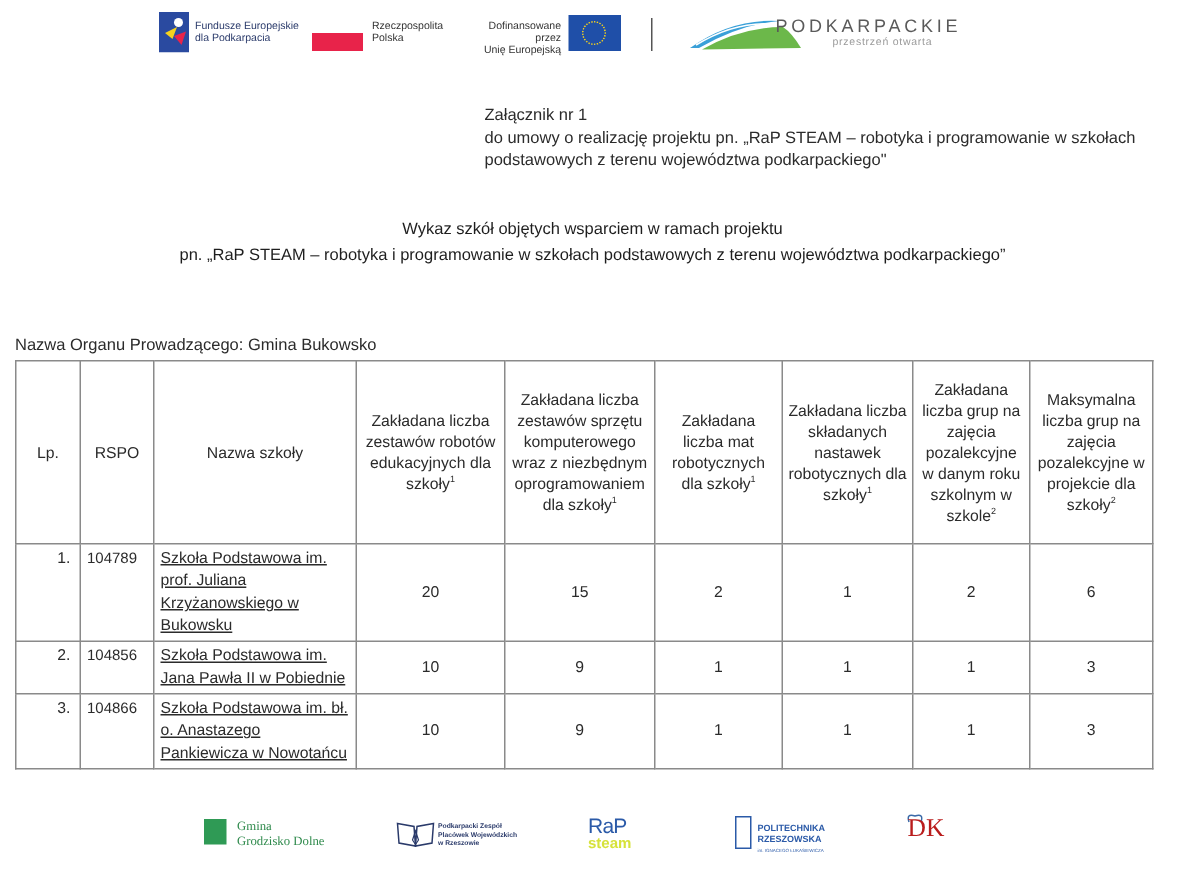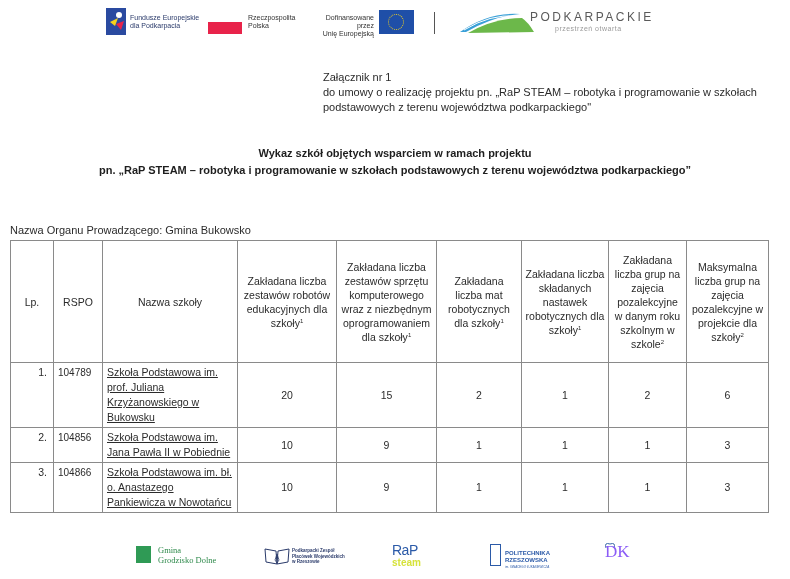--- a/index.html
+++ b/index.html
@@ -10,28 +10,28 @@
   .logo-bar { position: absolute; top: 0; left: 0; width: 790px; height: 45px; }
   .fe-logo { position: absolute; left: 106px; top: 8px; width: 20px; height: 27px; }
   .fe-text { position: absolute; left: 130px; top: 14px; font-size: 7px; line-height: 8px; color: #2a3a6a; }
   .rp-flag { position: absolute; left: 208px; top: 22px; width: 34px; height: 12px; background: #e8234a; }
   .rp-text { position: absolute; left: 248px; top: 14px; font-size: 7px; line-height: 8px; color: #333; }
   .eu-text { position: absolute; left: 308px; top: 14px; font-size: 7px; line-height: 8px; color: #333; text-align: right; width: 66px; }
   .eu-flag { position: absolute; left: 379px; top: 10px; width: 35px; height: 24px; background: #1f4fa8; }
   .eu-stars { position: absolute; left: 9px; top: 4px; width: 16px; height: 16px; border-radius: 50%; border: 1.5px dotted #f6d21c; }
   .logo-divider { position: absolute; left: 434px; top: 12px; width: 1px; height: 22px; background: #555; }
   .pk-swoosh { position: absolute; left: 458px; top: 8px; width: 80px; height: 26px; }
-  .pk-name { position: absolute; left: 530px; top: 10px; font-size: 12px; letter-spacing: 2.5px; color: #5a5a5a; }
+  .pk-name { position: absolute; left: 517px; top: 10px; font-size: 12px; letter-spacing: 2.5px; color: #5a5a5a; }
   .pk-tag { position: absolute; left: 555px; top: 25px; font-size: 7px; color: #9a9a9a; letter-spacing: 0.5px; }
 
   
   .attachment { position: absolute; left: 323px; top: 70px; font-size: 11px; line-height: 15px; color: #2b2b2b; }
 
   
-  .doc-title { position: absolute; left: 0; width: 790px; text-align: center; font-weight: bold; font-size: 11px; color: #1e1e1e; }
+  .doc-title { position: absolute; left: 0; width: 790px; text-align: center; font-weight: normal; font-size: 11px; color: #1e1e1e; }
   .t1 { top: 147px; }
   .t2 { top: 164px; }
 
   .organ { position: absolute; left: 10px; top: 224px; font-size: 11px; color: #2b2b2b; }
 
   
   table.schools { position: absolute; left: 10px; top: 240px; width: 758px; border-collapse: collapse; table-layout: fixed; font-size: 10.5px; }
   table.schools th, table.schools td { border: 1px solid #8a8a8a; text-align: center; vertical-align: middle; color: #2b2b2b; font-weight: normal; }
   table.schools th { height: 122px; line-height: 14px; padding: 2px 3px; }
   table.schools td { padding: 2px 4px; line-height: 15px; }
@@ -47,21 +47,21 @@
   .footer { position: absolute; top: 538px; left: 0; width: 790px; height: 38px; }
   .gmina-icon { position: absolute; left: 136px; top: 8px; width: 15px; height: 17px; background: #2f9a55; }
   .gmina-text { position: absolute; left: 158px; top: 7px; font-family: "Liberation Serif", serif; font-size: 8.5px; line-height: 10px; color: #2f8a4c; }
   .pzp-icon { position: absolute; left: 264px; top: 8px; width: 26px; height: 20px; }
   .pzp-text { position: absolute; left: 292px; top: 10px; font-size: 4.5px; line-height: 5.5px; color: #2a3a6a; font-weight: bold; }
   .rap-logo { position: absolute; left: 392px; top: 6px; font-weight: normal; font-size: 14px; color: #2b5aa8; line-height: 13px; letter-spacing: -0.5px; }
   .rap-sub { position: absolute; left: 392px; top: 20px; font-weight: bold; font-size: 10px; color: #d6e23a; line-height: 10px; }
   .prz-icon { position: absolute; left: 490px; top: 6px; width: 11px; height: 22px; border: 1.5px solid #2b5aa8; }
   .prz-text { position: absolute; left: 505px; top: 12px; font-size: 6px; line-height: 7px; font-weight: bold; color: #2b5aa8; }
   .prz-sub { position: absolute; left: 505px; top: 27px; font-size: 3px; color: #2b5aa8; }
-  .odk-logo { position: absolute; left: 605px; top: 4px; font-family: "Liberation Serif", serif; font-size: 17px; color: #8b5cf6; }
+  .odk-logo { position: absolute; left: 605px; top: 4px; font-family: "Liberation Serif", serif; font-size: 17px; color: #b91c1c; }
 </style>
 </head>
 <body>
 
 <div class="logo-bar">
   <svg class="fe-logo" viewBox="0 0 20 27">
     <rect x="0" y="0" width="20" height="27" fill="#2a4aa0"></rect>
     <polygon points="4,14 12,10 9,18" fill="#f6d21c"></polygon>
     <polygon points="10,16 18,13 15,22" fill="#e8234a"></polygon>
     <circle cx="13" cy="7" r="3" fill="#ffffff"></circle>

